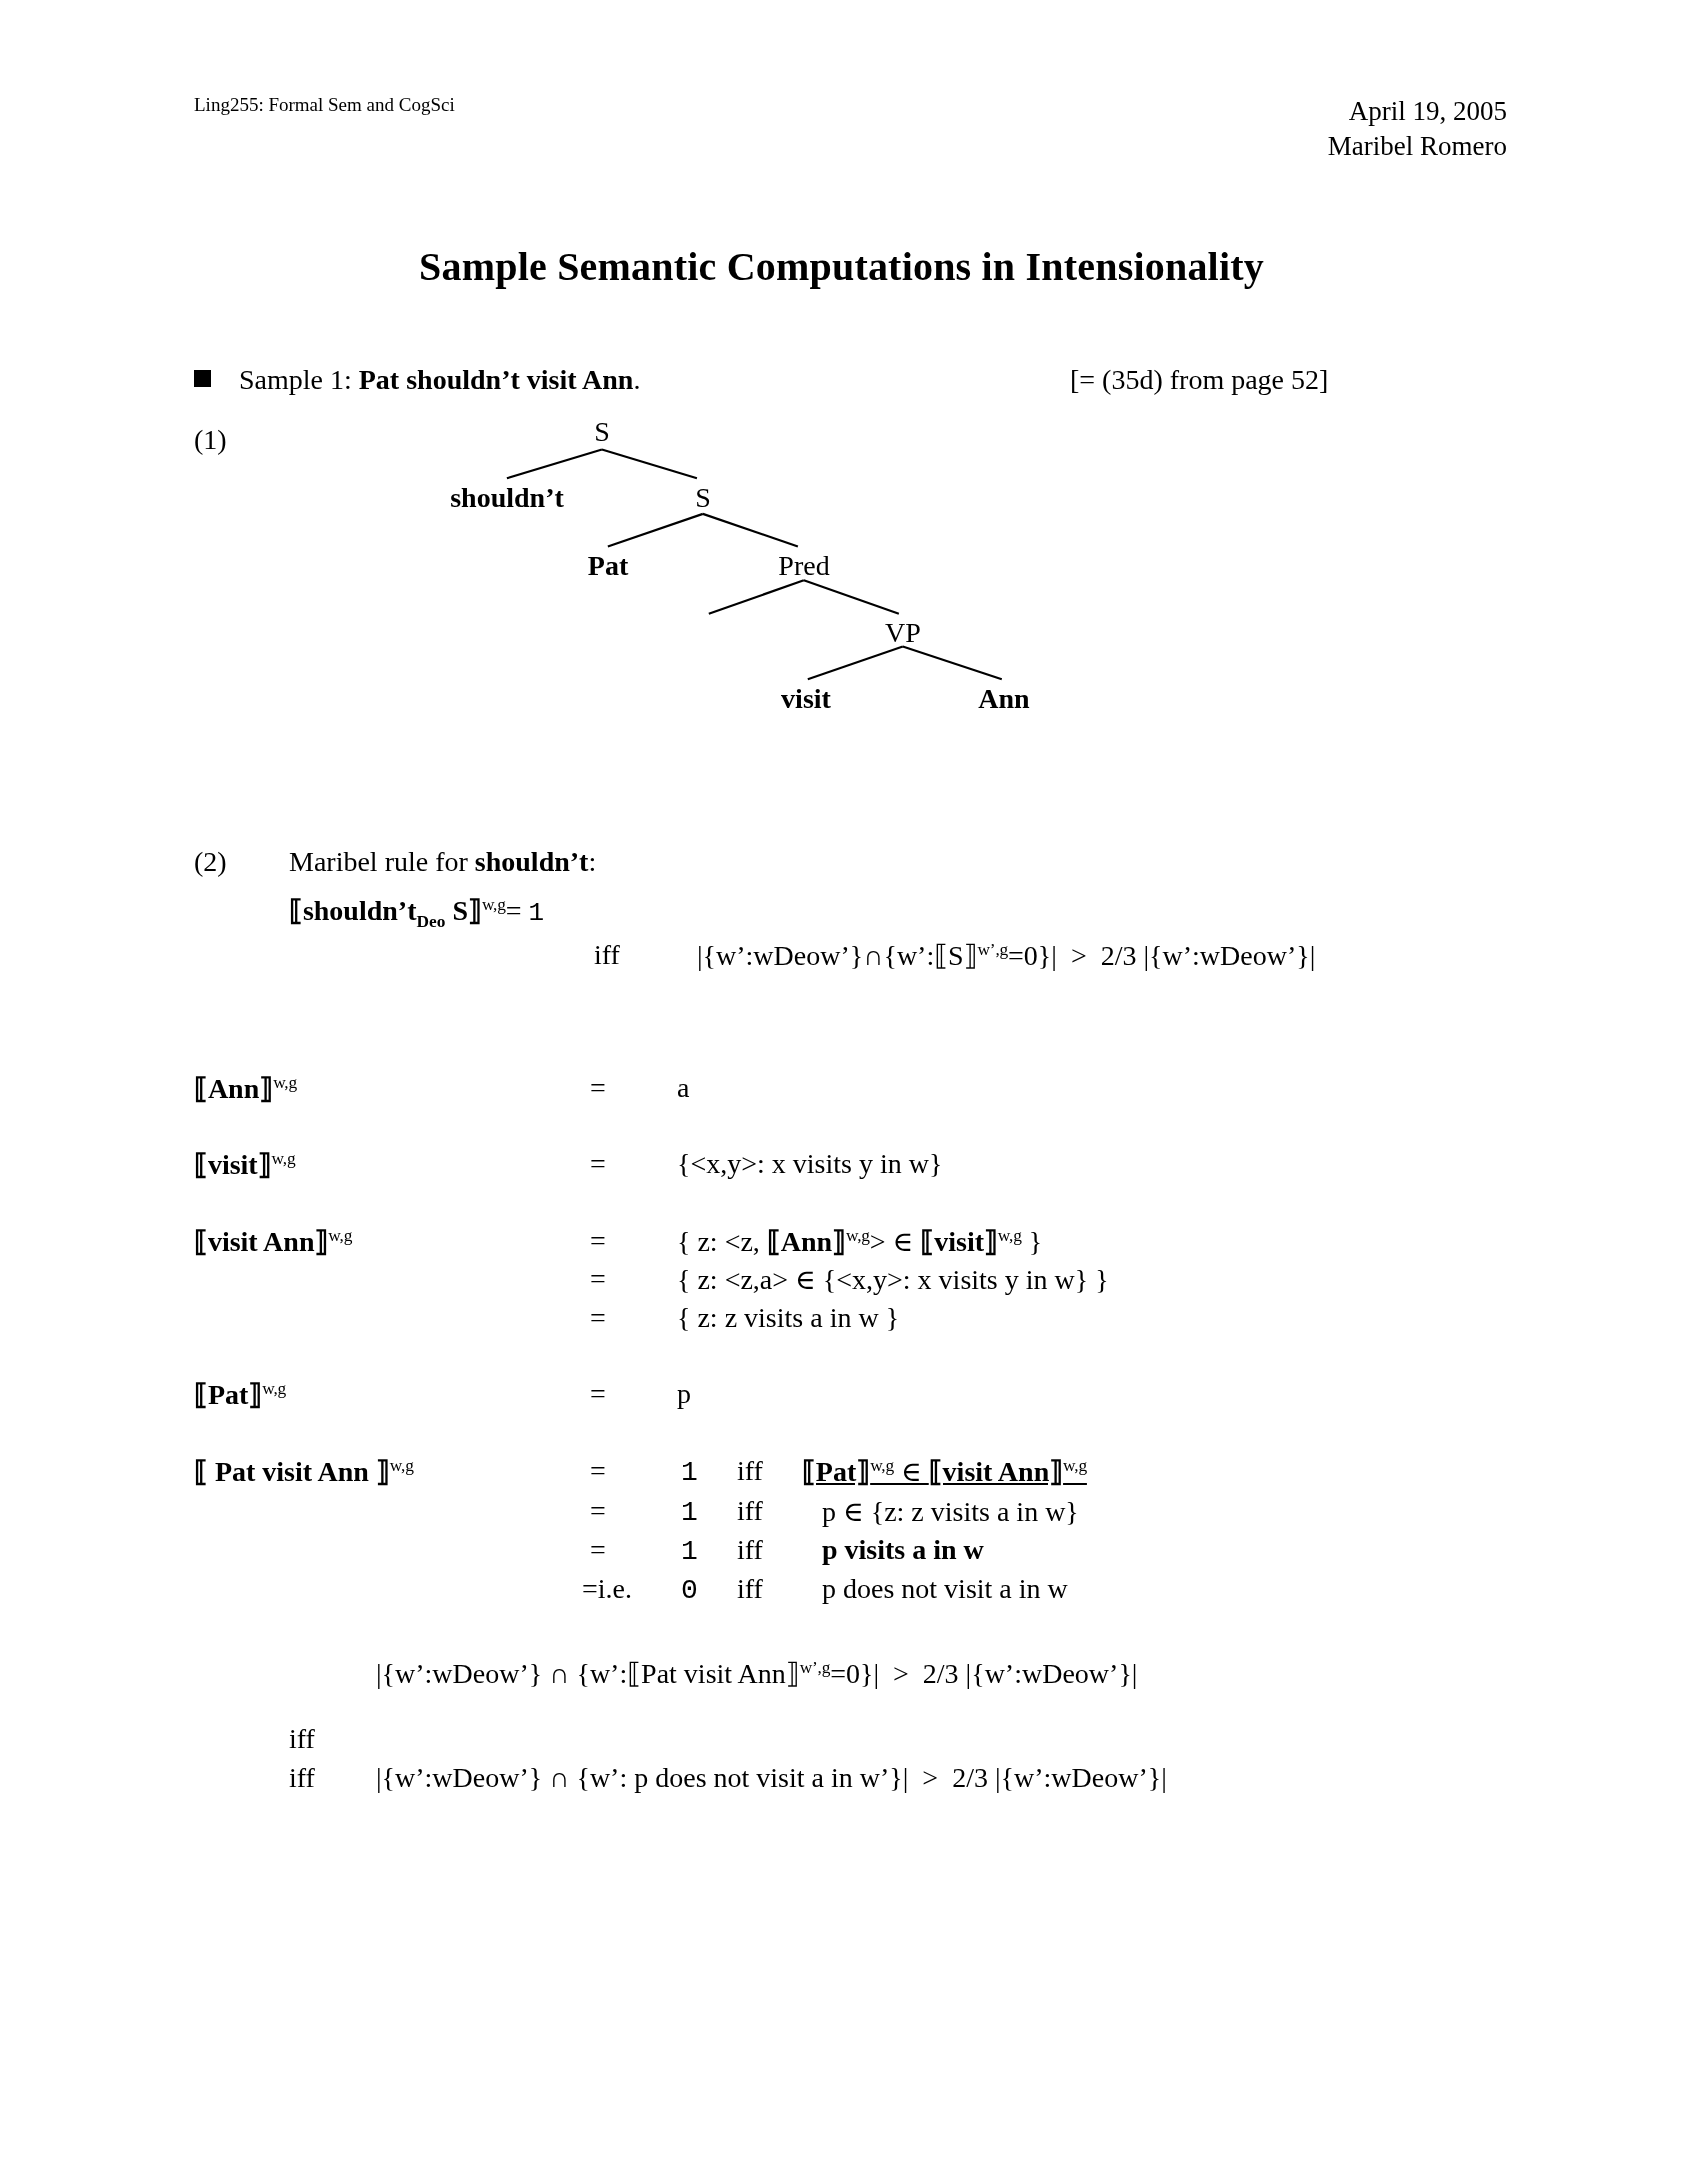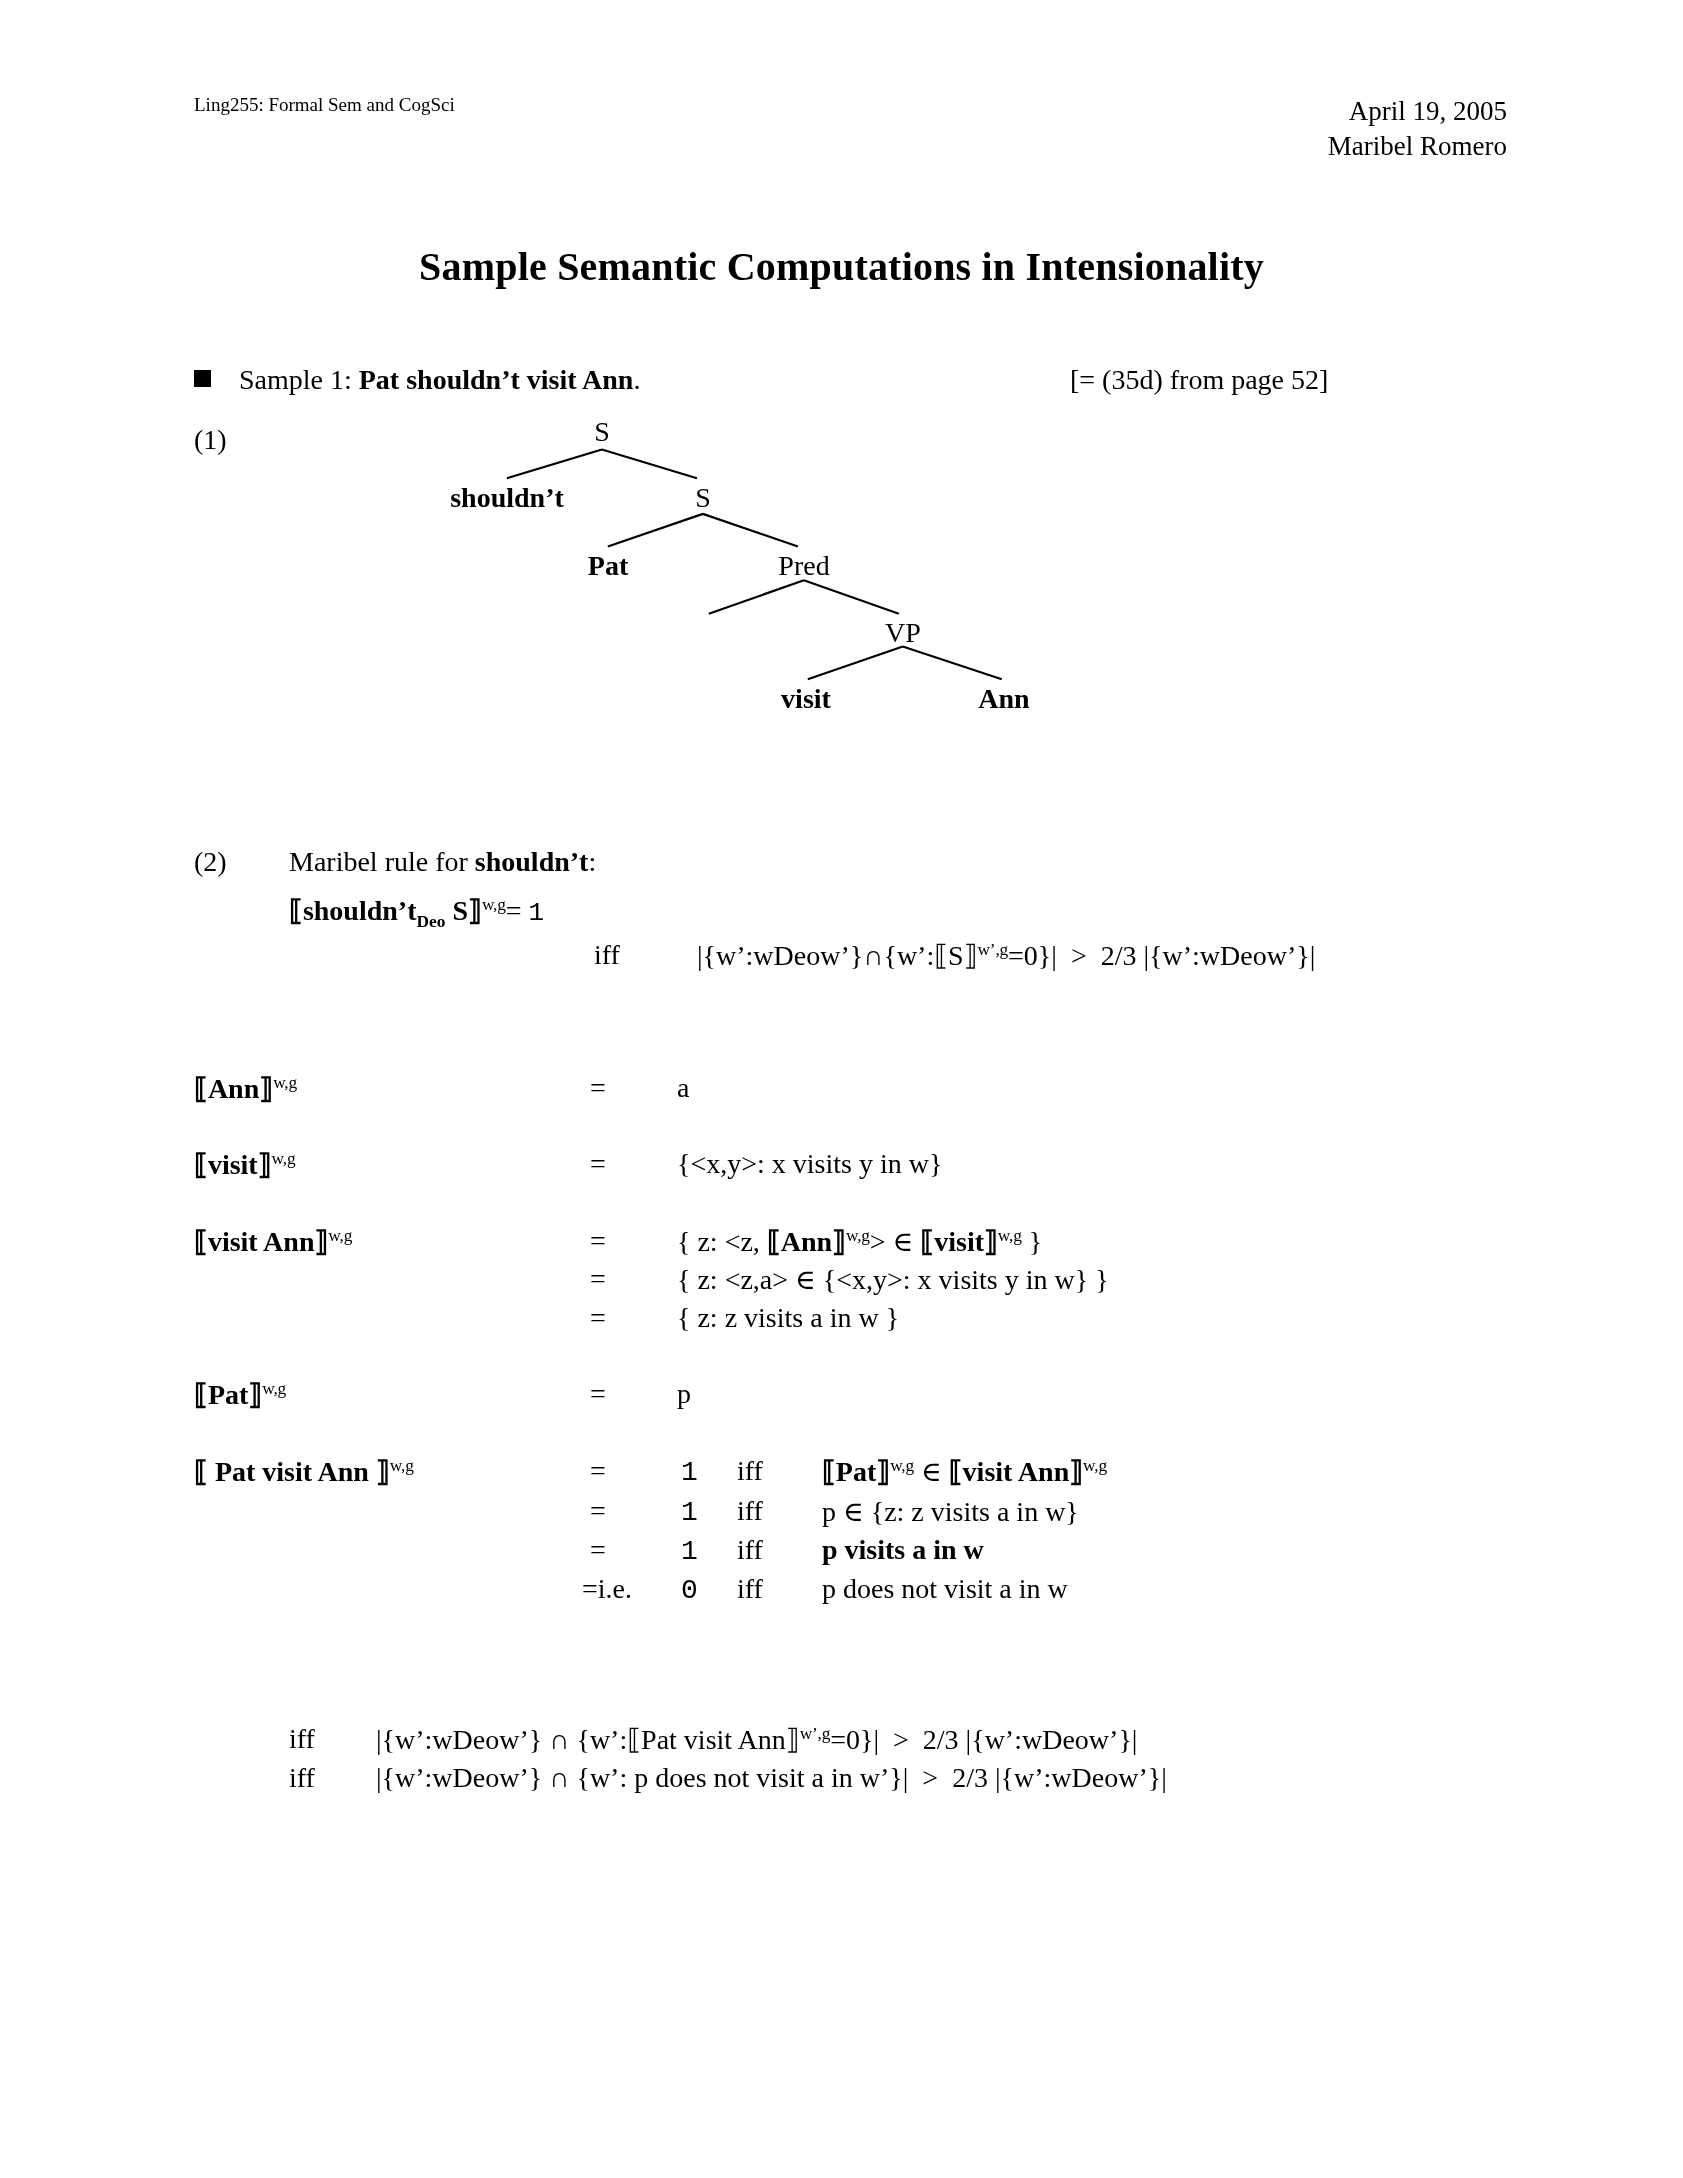--- a/index.html
+++ b/index.html
@@ -234,42 +234,42 @@
   <div class="col-eq" style="left:590px; top:1378px;">=</div>
   <div class="col-val" style="left:677px; top:1378px;">p</div>
 
   <div class="txt b" style="left:194px; top:1455px;">
     <span class="dbl">⟦</span><span> Pat visit Ann </span><span class="dbl">⟧</span><sup class="wg">w,g</sup>
   </div>
 
   <div class="col-eq" style="left:590px; top:1455px;">=</div>
   <div class="col-val mono1" style="left:681px; top:1457px;">1</div>
   <div class="col-val" style="left:737px; top:1455px;">iff</div>
-  <div class="col-val" style="left:822px; top:1455px;">
+  <div class="col-val" style="left:802px; top:1455px;text-decoration:underline;">
     <span style="font-weight:bold">⟦Pat⟧</span><sup class="wg">w,g</sup> ∈ <span style="font-weight:bold">⟦visit Ann⟧</span><sup class="wg">w,g</sup>
   </div>
 
   <div class="col-eq" style="left:590px; top:1495px;">=</div>
   <div class="col-val mono1" style="left:681px; top:1497px;">1</div>
   <div class="col-val" style="left:737px; top:1495px;">iff</div>
   <div class="col-val" style="left:822px; top:1495px;">p ∈ {z: z visits a in w}</div>
 
   <div class="col-eq" style="left:590px; top:1534px;">=</div>
   <div class="col-val mono1" style="left:681px; top:1536px;">1</div>
   <div class="col-val" style="left:737px; top:1534px;">iff</div>
   <div class="col-val" style="left:822px; top:1534px;font-weight:bold;">p visits a in w</div>
 
   <div class="col-eq" style="left:582px; top:1573px;">=i.e.</div>
   <div class="col-val mono1" style="left:681px; top:1575px;">0</div>
   <div class="col-val" style="left:737px; top:1573px;">iff</div>
   <div class="col-val" style="left:822px; top:1573px;">p does not visit a in w</div>
 
 
   <div class="txt" style="left:289px; top:1723px;">iff</div>
-  <div class="txt" style="left:376px; top:1723px;">
+  <div class="txt" style="left:376px; top:1657px;">
     <span>|{w’:wDeow’} ∩ {w’:⟦Pat visit Ann⟧</span><sup class="wg">w’,g</sup><span>=0}|</span>
     &nbsp;<span>&gt;</span>&nbsp;
     <span>2/3 |{w’:wDeow’}|</span>
   </div>
 
   <div class="txt" style="left:289px; top:1762px;">iff</div>
   <div class="txt" style="left:376px; top:1762px;">
     <span>|{w’:wDeow’} ∩ {w’: p does not visit a in w’}|</span>
     &nbsp;<span>&gt;</span>&nbsp;
     <span>2/3 |{w’:wDeow’}|</span>

